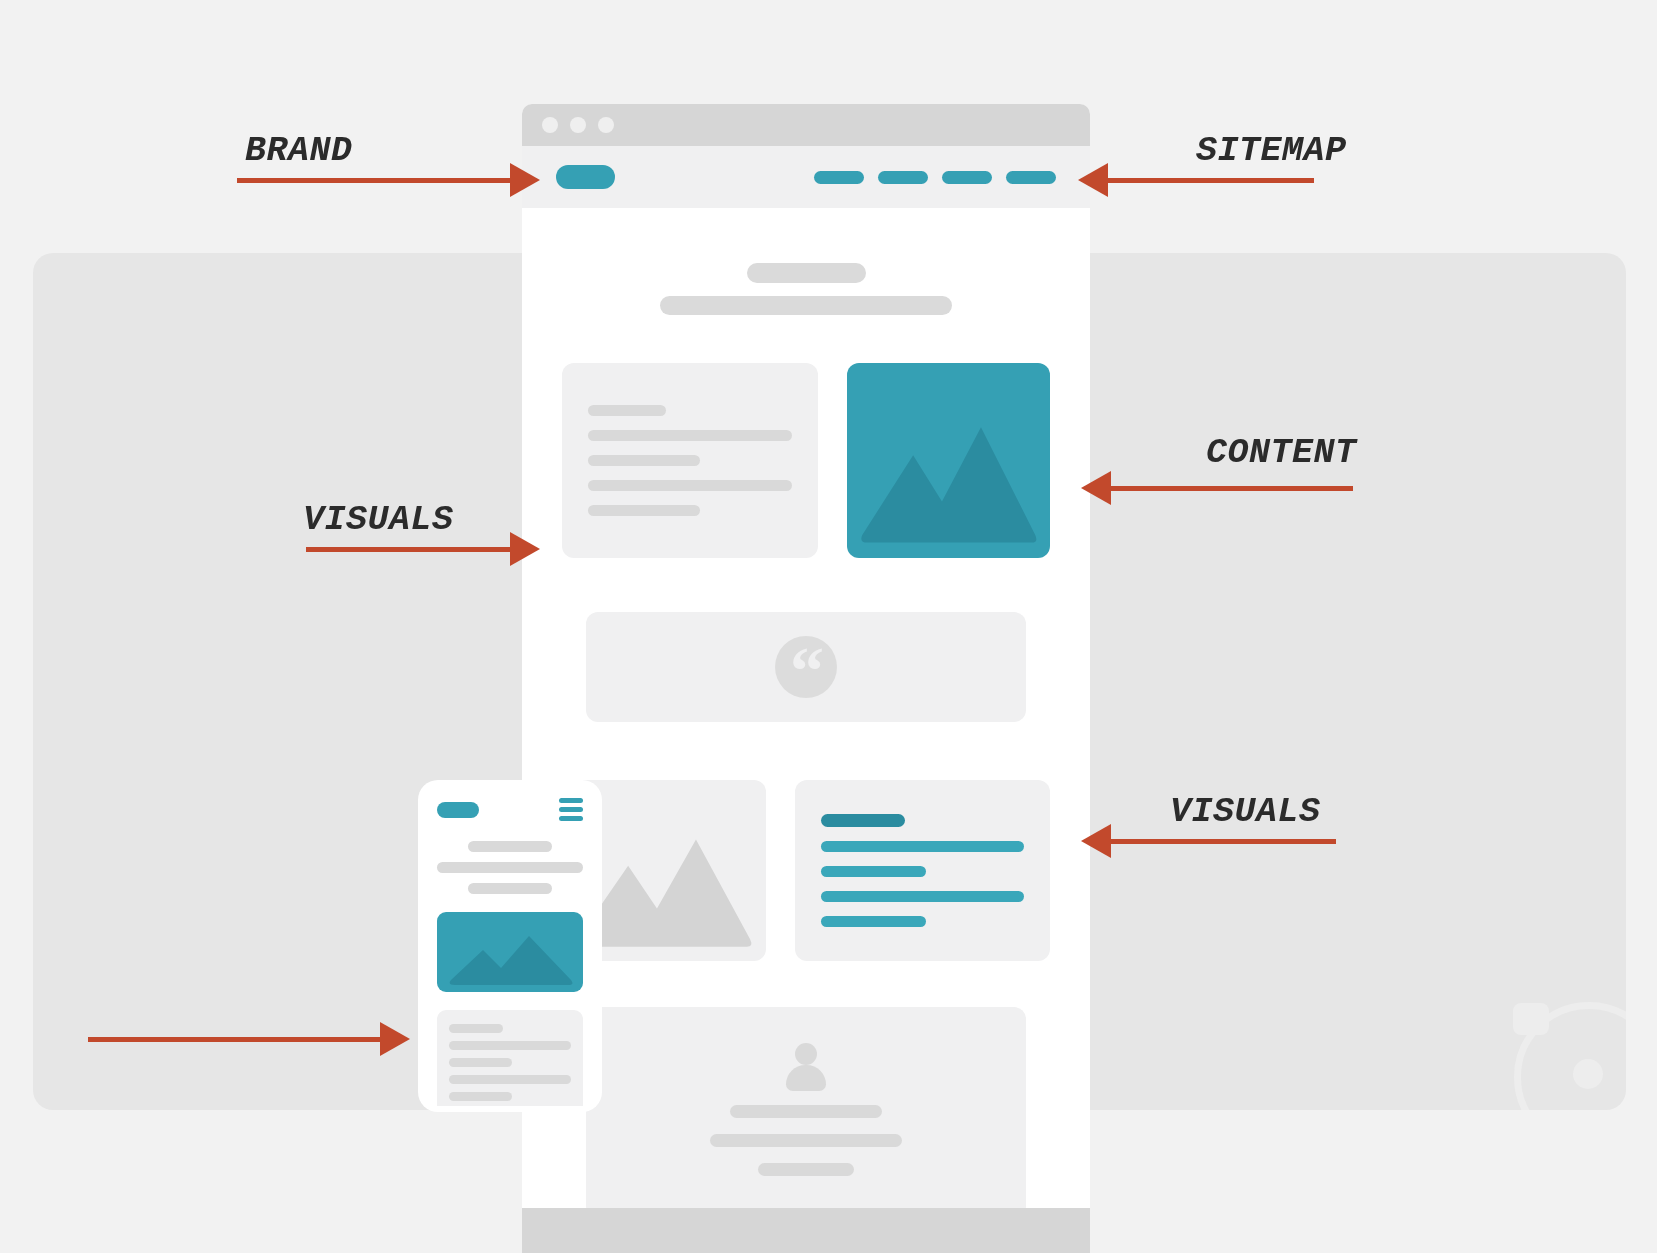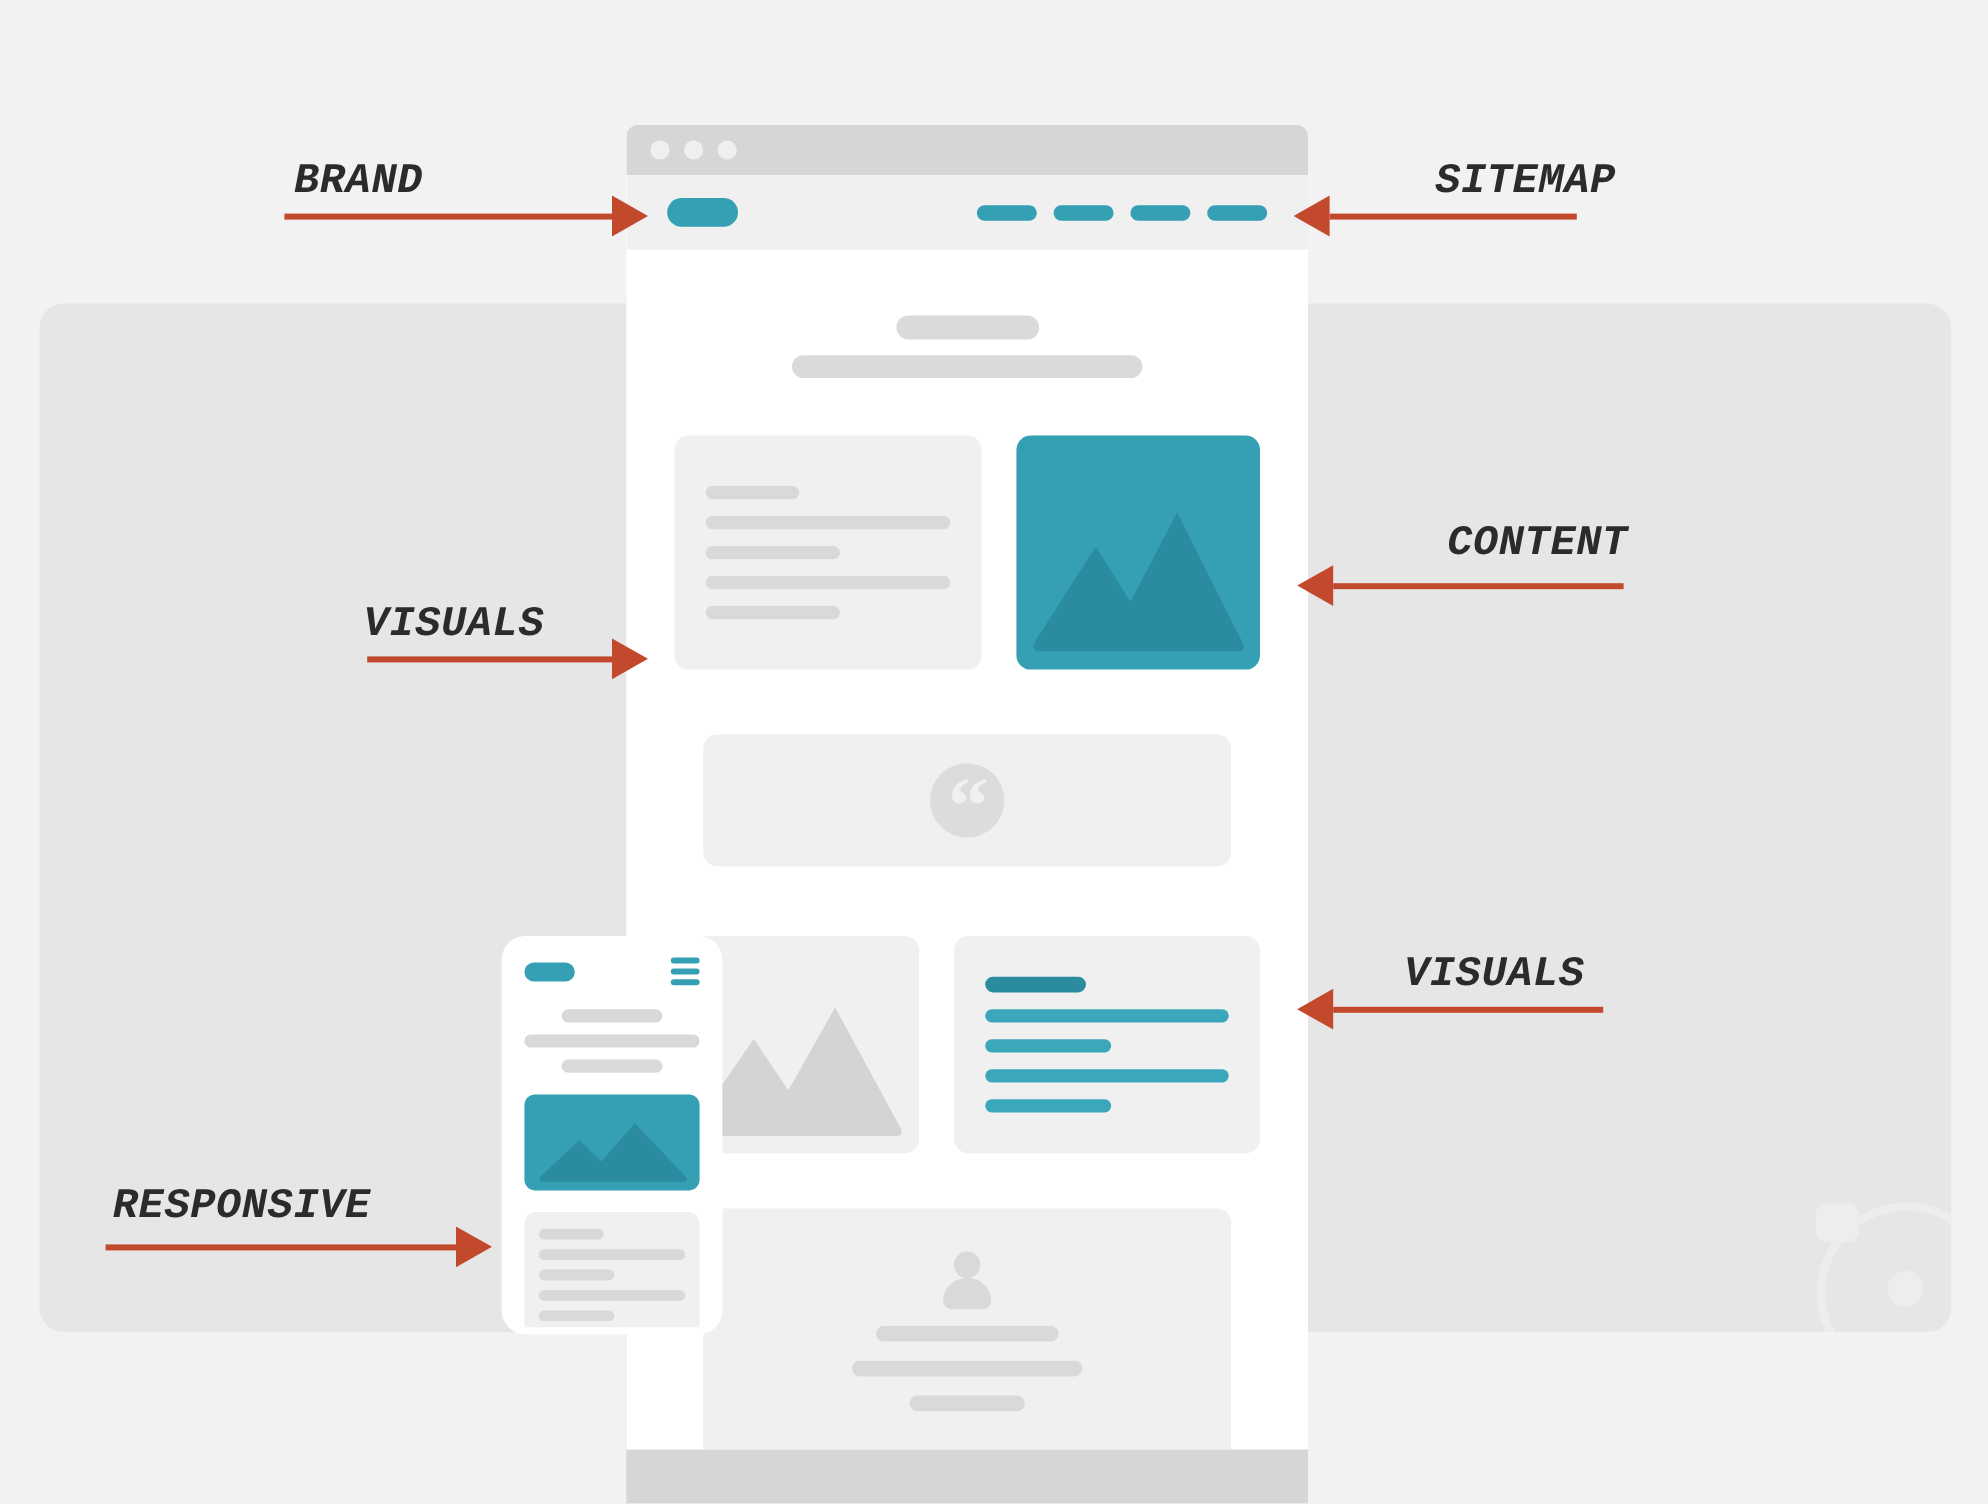--- a/index.html
+++ b/index.html
@@ -466,19 +466,18 @@
     <span class="shaft"></span>
     <span class="headR"></span>
   </div>
 
   <div class="anno-label" style="left:1170px; top:792px;">VISUALS</div>
   <div class="anno-arrow" style="left:1081px; top:831px; width:255px;">
     <span class="headL"></span>
     <span class="shaft"></span>
   </div>
 
-  <div class="anno-label" style="left:94px; top:985px;">RESPONSIVE</div>
   <div class="anno-arrow" style="left:88px; top:1029px; width:322px;">
     <span class="shaft"></span>
     <span class="headR"></span>
   </div>
 
 </div>
 
 </body></html>

